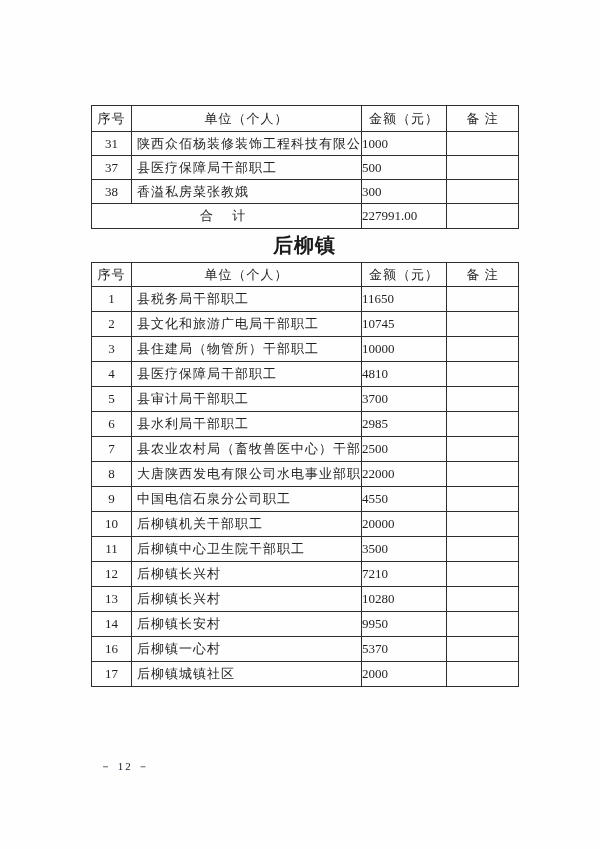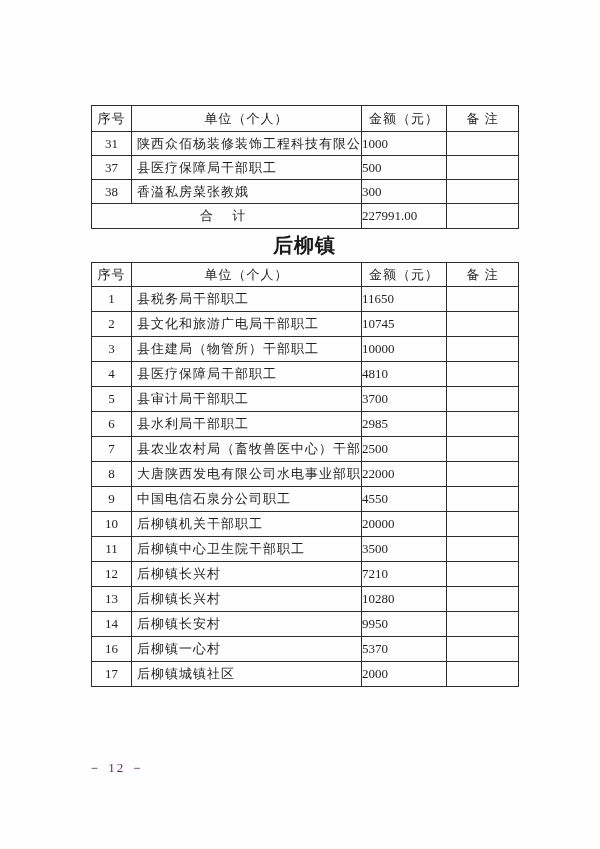--- a/index.html
+++ b/index.html
@@ -53,24 +53,24 @@
     font-family: "Liberation Sans", "DejaVu Sans", sans-serif;
     font-weight: bold;
     font-size: 20px;
     line-height: 22px;
     margin: 5px 0 6px 0;
     color: #1a1a1a;
     letter-spacing: 1px;
   }
   .footer {
     position: absolute;
-    left: 88px; top: 759px;
-    font-size: 13px;
+    left: 100px; top: 759px;
+    font-size: 11px;
     letter-spacing: 2px;
-    color: #701a75;
+    color: #0f172a;
   }
 </style>
 </head>
 <body>
 
 <div class="page">
   <div class="content">
 
     <table id="table1">
       <colgroup>

